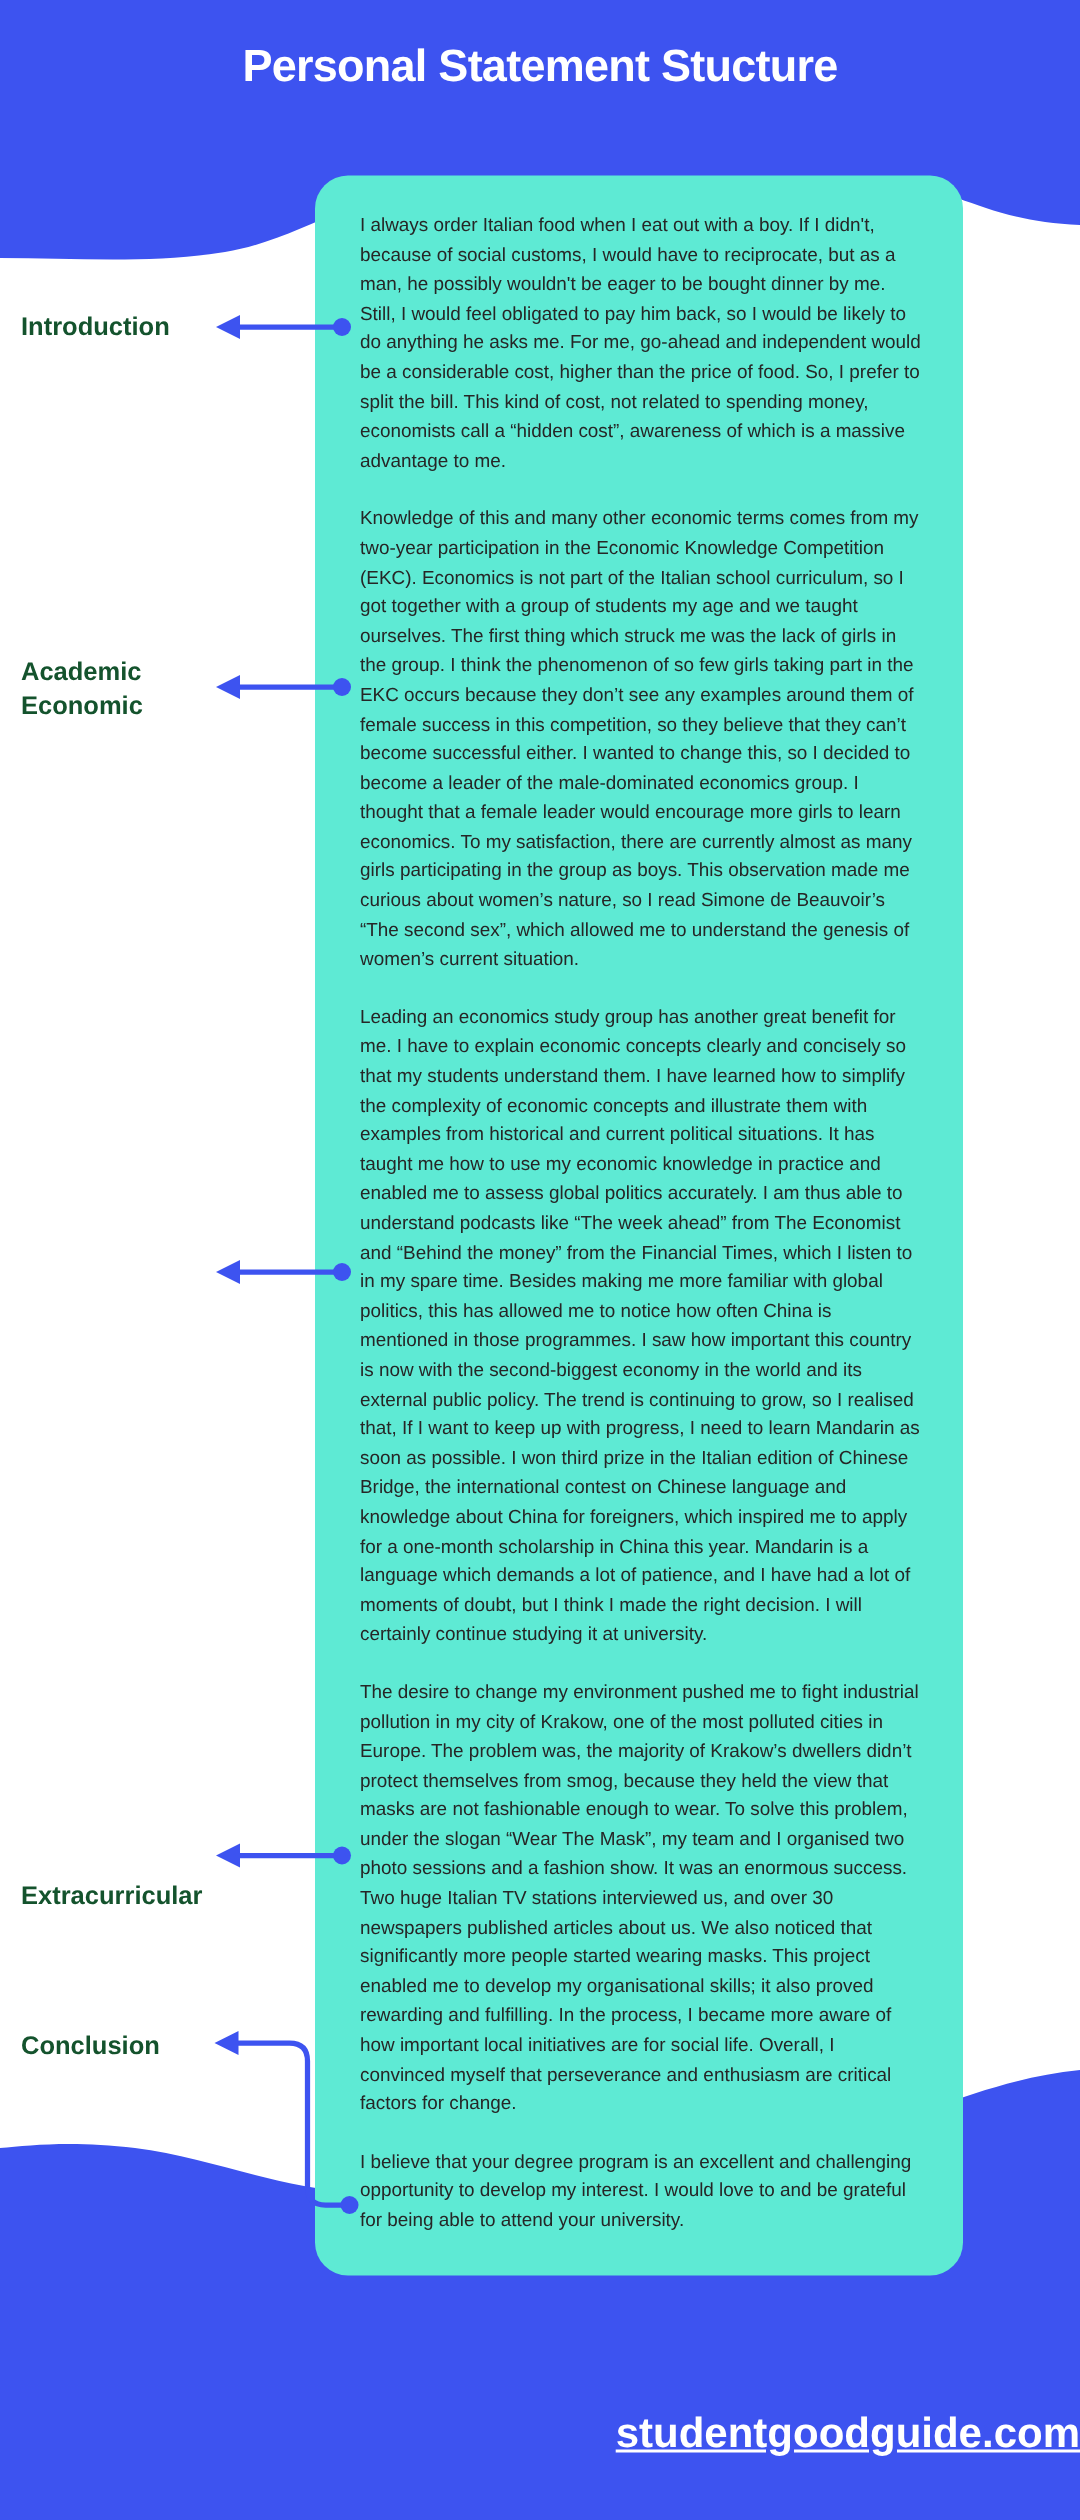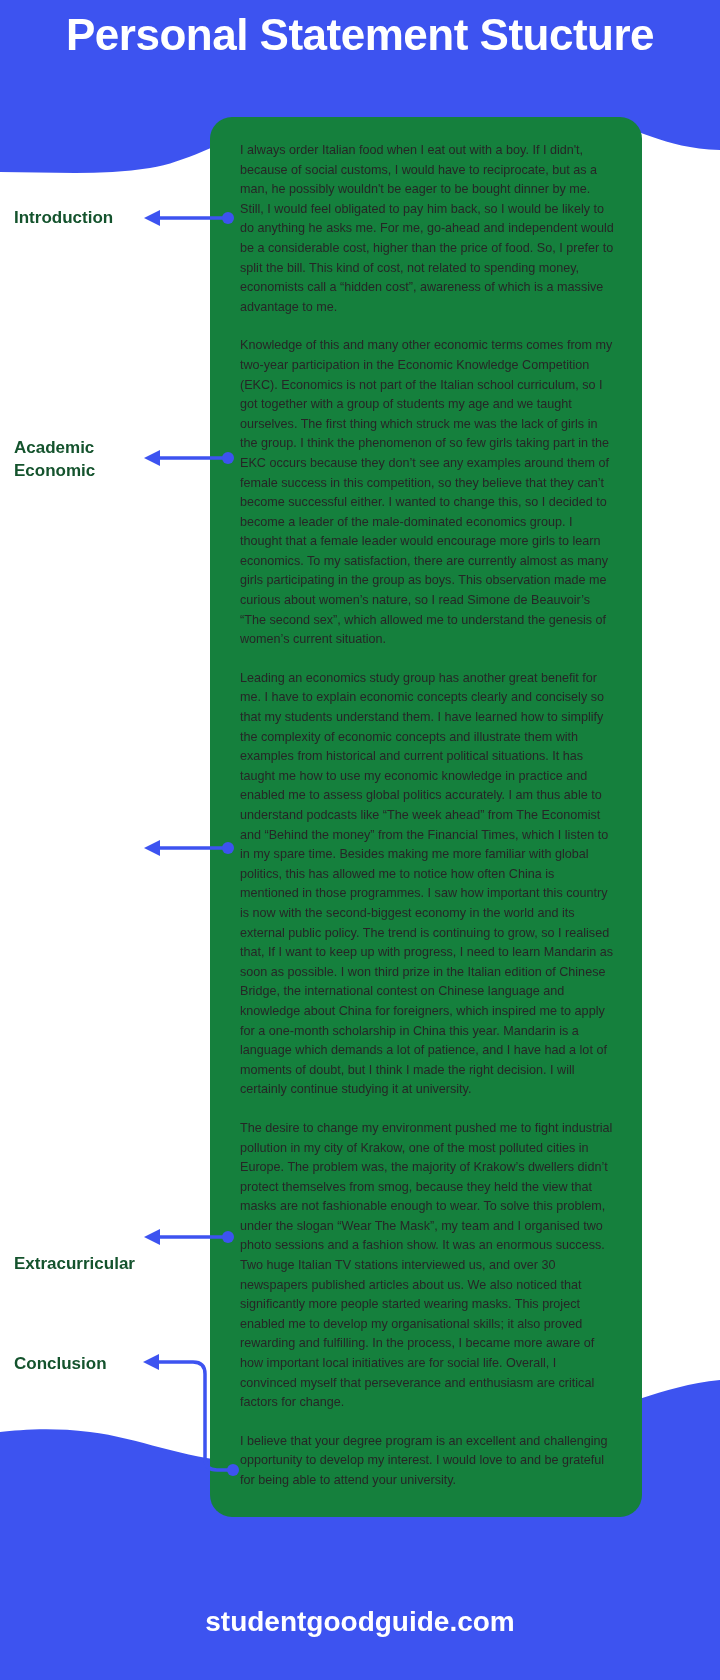--- a/index.html
+++ b/index.html
@@ -32,54 +32,55 @@
     position: absolute;
     bottom: 0; left: 0;
     width: 720px;
     height: 300px;
     z-index: 1;
   }
 
   
   .title {
     position: absolute;
-    top: 10px;
+    top: 28px;
     left: 0;
     width: 720px;
     text-align: center;
     z-index: 4;
     color: #ffffff;
-    font-size: 44px;
+    font-size: 30px;
     font-weight: bold;
     letter-spacing: -0.5px;
     font-family: "Liberation Sans", sans-serif;
   }
 
   
   .footer {
     position: absolute;
     bottom: 42px;
     left: 0;
     width: 720px;
-    text-align: center;
+    text-align: right;
     z-index: 6;
     color: #ffffff;
     font-size: 28px;
     font-weight: bold;
     letter-spacing: 0px;
+    text-decoration: underline;
   }
 
   
   .essay-card {
     position: absolute;
     top: 117px;
     left: 210px;
     width: 432px;
     height: 1400px;
-    background: #15803d;
+    background: #5eead4;
     border-radius: 22px;
     z-index: 3;
     padding: 24px 28px 24px 30px;
   }
 
   .essay-scroll {
     width: 100%;
     height: 100%;
     overflow: hidden;
   }

